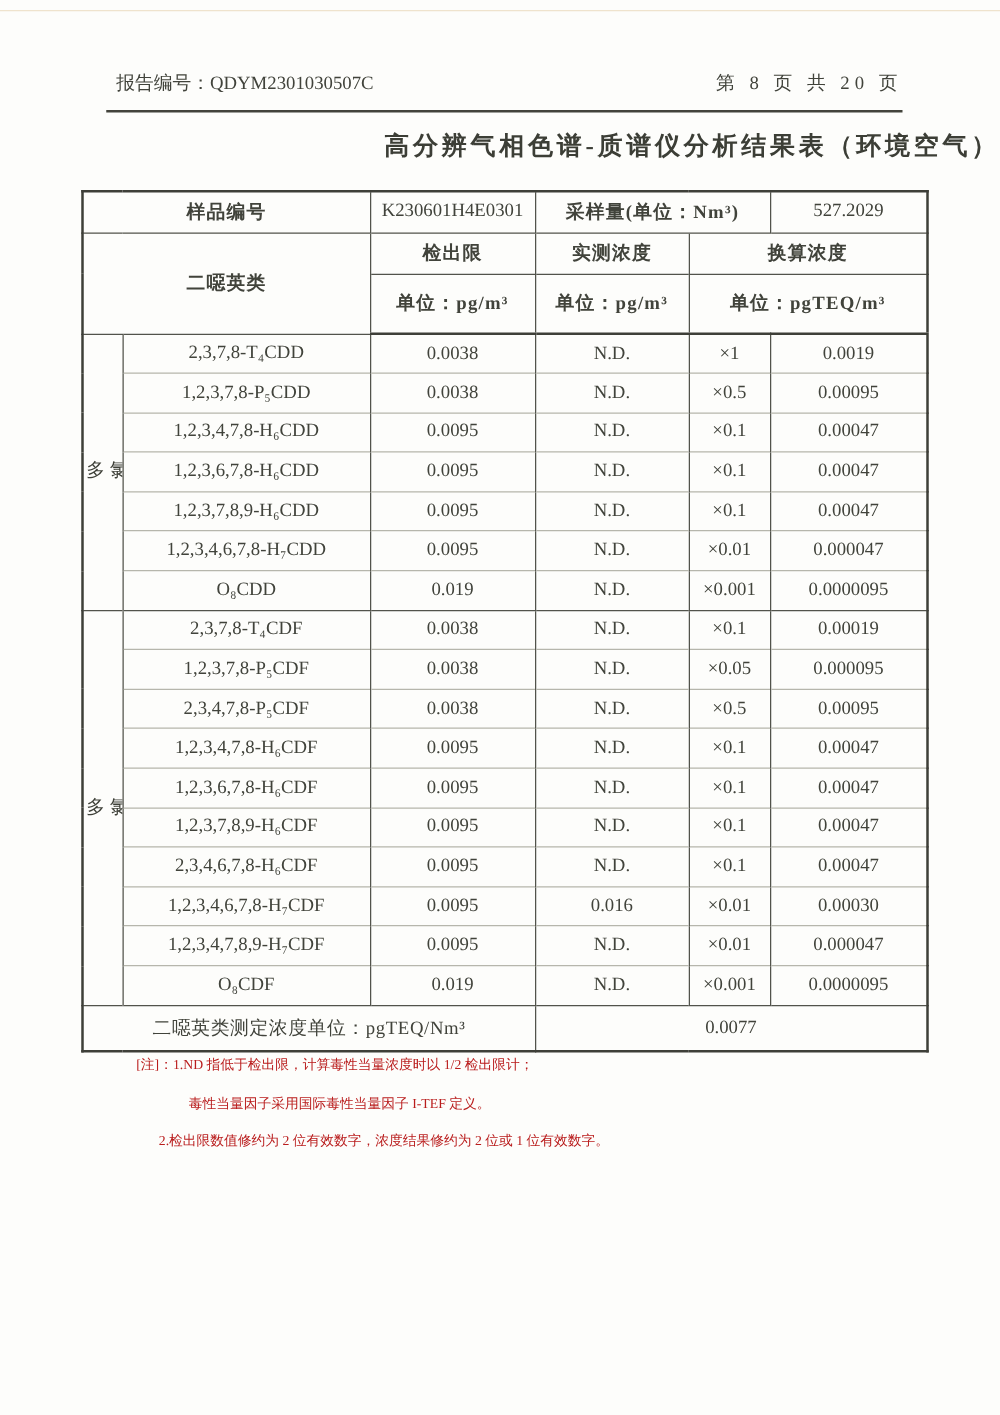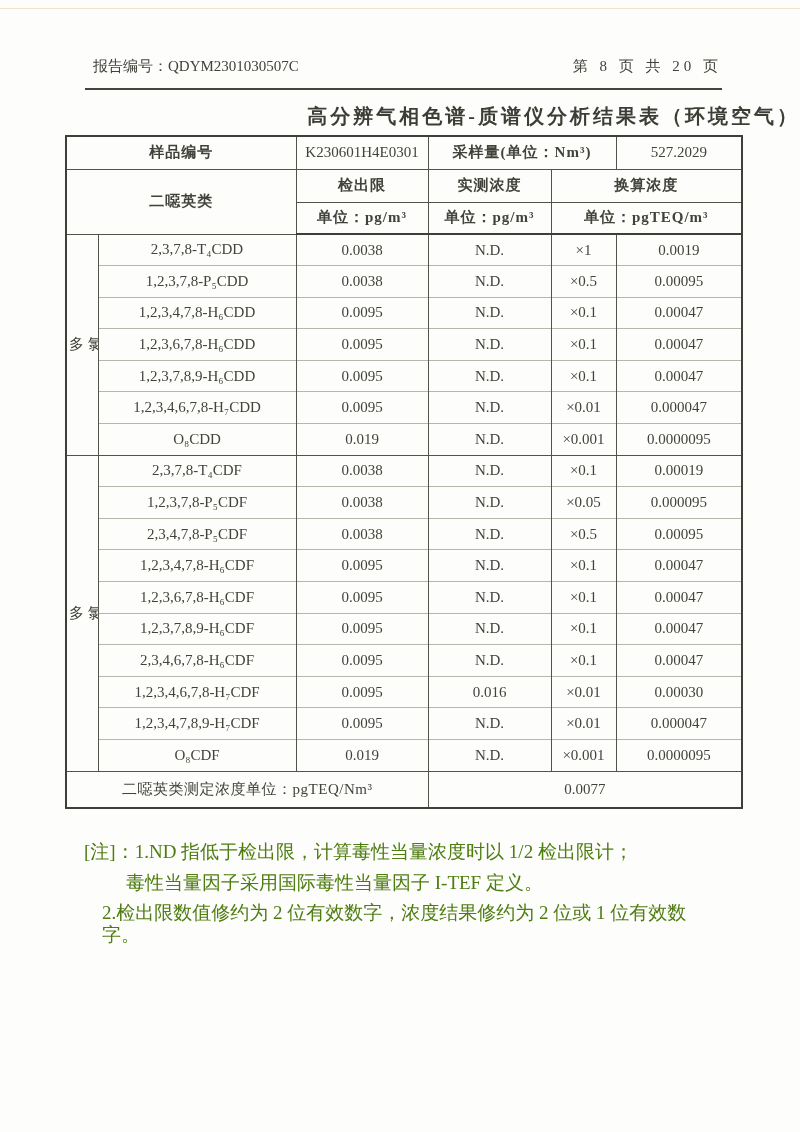--- a/index.html
+++ b/index.html
@@ -41,60 +41,60 @@
     top: 103px; left: 0;
     width: 100%;
     text-align: right;
     font-size: 20px;
     font-weight: bold;
     letter-spacing: 3px;
     color: #3c3e36;
   }
   table.results {
     position: absolute;
-    top: 135px; left: 65px;
+    top: 152px; left: 65px;
     width: 676px;
     border-collapse: collapse;
     table-layout: fixed;
     font-size: 15px;
   }
   table.results { border: 2.5px solid #3e3f38; }
   table.results td {
     border-left: 1px solid #52534b;
     border-top: 1px solid #52534b;
     text-align: center;
     vertical-align: middle;
     padding: 0 2px;
     overflow: hidden;
     white-space: nowrap;
   }
   thead tr { height: 33px; }
-  thead tr.unit-row { height: 32px; }
+  thead tr.unit-row { height: 48px; }
   thead tr.unit-row td { border-bottom: 2px solid #3e3f38; }
   thead td.cn { font-weight: bold; letter-spacing: 1px; }
   tbody tr.data-row { height: 31.6px; }
   tbody td.light-top { border-top: 1px solid #b6b6ac; }
   td.vlabel {
     white-space: pre-line;
     line-height: 21px;
     font-size: 15px;
     letter-spacing: 0;
     padding: 0;
     color: #3d3f37;
   }
   tfoot tr { height: 37px; }
   tfoot td { border-top: 2px solid #3e3f38; }
   tfoot td.total-label { font-weight: normal; letter-spacing: 0.5px; }
   .notes {
     position: absolute;
-    top: 841px; left: 84px;
+    top: 841px; left: 109px;
     width: 640px;
-    font-size: 19px;
+    font-size: 11px;
     line-height: 22px;
-    color: #4d7c0f;
+    color: #b91c1c;
   }
   .notes .note-line { margin-bottom: 9px; }
   .notes .note-line-2 { margin-left: 42px; margin-bottom: 8px; }
   .notes .note-line-3 { margin-left: 18px; }
 </style>
 </head>
 <body>
 
 <div class="page">
   <div class="scan-line-top"></div>

